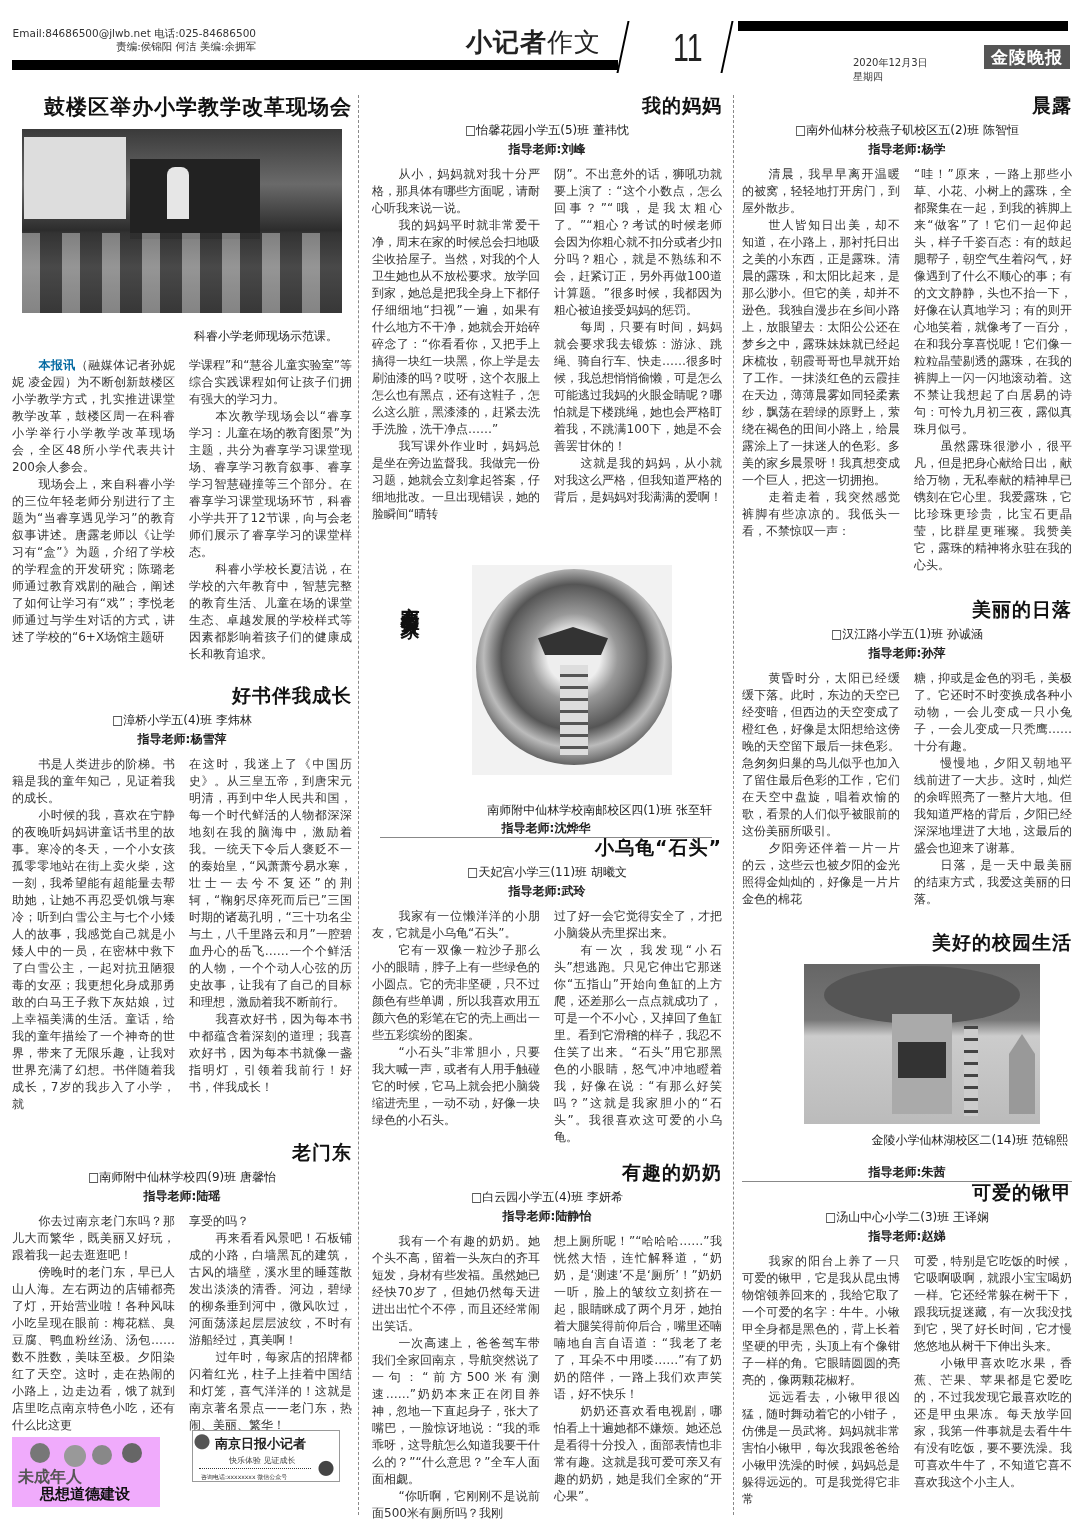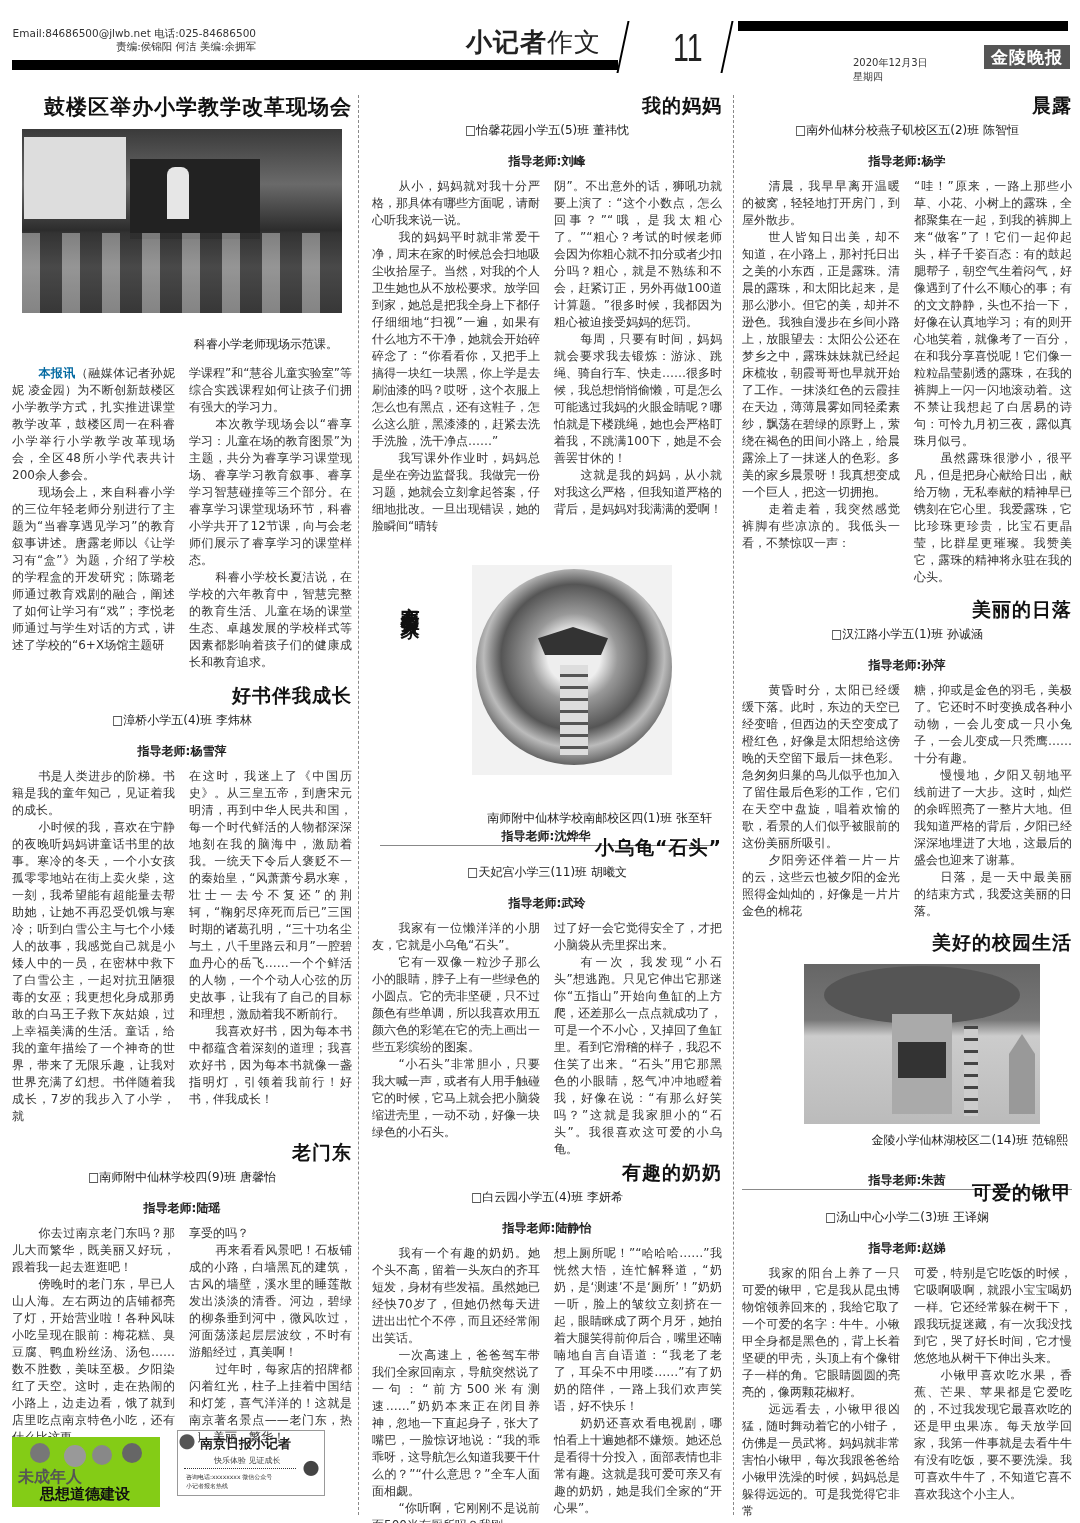--- a/index.html
+++ b/index.html
@@ -17,27 +17,27 @@
   .mh-logo { position: absolute; left: 984px; top: 38px; width: 86px; height: 24px; background: #555; color: #fff; font-family: "DejaVu Serif", serif; font-size: 17px; font-weight: bold; text-align: center; line-height: 24px; letter-spacing: 1px; }
   .col { position: absolute; top: 85px; }
   .col-a { left: 12px; width: 340px; }
   .col-b { left: 372px; width: 350px; }
   .col-c { left: 742px; width: 330px; }
   .vdiv { position: absolute; top: 95px; width: 0; height: 1420px; border-left: 1px dashed #888; }
   .art { position: absolute; left: 0; width: 100%; }
   .art-title { text-align: right; font-size: 19px; font-weight: bold; color: #111; letter-spacing: 1px; }
   .art-title.big { font-size: 21px; }
   .art-byline { text-align: center; font-size: 12px; color: #222; margin-top: 3px; }
-  .art-teacher { text-align: center; font-size: 12px; color: #222; font-weight: bold; margin-top: 14px; }
+  .art-teacher { text-align: center; font-size: 12px; color: #222; font-weight: bold; margin-top: 2px; }
   .art-body { display: flex; gap: 14px; margin-top: 8px; }
   .art-col { flex: 1; font-size: 12px; line-height: 17px; color: #333; text-align: justify; }
   .art-col p { text-indent: 2.2em; }
   .art-col p.cont { text-indent: 0; }
   .photo { background: #555; position: relative; overflow: hidden; }
-  .caption { text-align: right; font-size: 12px; color: #222; margin-top: 23px; }
+  .caption { text-align: right; font-size: 12px; color: #222; margin-top: 15px; }
   .caption-line { border-bottom: 1px solid #888; text-align: center; }
   .vert-title { position: absolute; writing-mode: vertical-rl; font-size: 19px; font-weight: bold; letter-spacing: 2px; color: #111; }
   .ad { position: absolute; border: 1px solid #999; overflow: hidden; }
   b.lead { font-weight: bold; color: #0369a1; }
 </style>
 </head>
 <body>
 
 <div class="masthead">
   <div class="mh-bar-left"></div>
@@ -109,30 +109,30 @@
         <p>傍晚时的老门东，早已人山人海。左右两边的店铺都亮了灯，开始营业啦！各种风味小吃呈现在眼前：梅花糕、臭豆腐、鸭血粉丝汤、汤包……数不胜数，美味至极。夕阳染红了天空。这时，走在热闹的小路上，边走边看，饿了就到店里吃点南京特色小吃，还有什么比这更</p>
       </div>
       <div class="art-col">
         <p class="cont">享受的吗？</p>
         <p>再来看看风景吧！石板铺成的小路，白墙黑瓦的建筑，古风的墙壁，溪水里的睡莲散发出淡淡的清香。河边，碧绿的柳条垂到河中，微风吹过，河面荡漾起层层波纹，不时有游船经过，真美啊！</p>
         <p>过年时，每家店的招牌都闪着红光，柱子上挂着中国结和灯笼，喜气洋洋的！这就是南京著名景点——老门东，热闹、美丽、繁华！</p>
       </div>
     </div>
   </div>
 
-  <div class="ad" style="left:0;top:1352px;width:148px;height:70px;background:#84cc16;border:none;">
+  <div class="ad" style="left:0;top:1352px;width:148px;height:70px;background:#f0abfc;border:none;">
     <div style="position:absolute;left:18px;top:6px;width:20px;height:20px;border-radius:50%;background:#777;"></div>
     <div style="position:absolute;left:52px;top:8px;width:22px;height:22px;border-radius:50%;background:#999;"></div>
     <div style="position:absolute;left:80px;top:8px;width:20px;height:20px;border-radius:50%;background:#888;"></div>
     <div style="position:absolute;left:110px;top:6px;width:20px;height:20px;border-radius:50%;background:#666;"></div>
     <div style="position:absolute;left:6px;top:30px;font-size:16px;font-weight:bold;color:#555;">未成年人</div>
     <div style="position:absolute;left:28px;top:48px;font-size:15px;font-weight:bold;font-family:'DejaVu Serif',serif;color:#111;">思想道德建设</div>
   </div>
 
-  <div class="ad" style="left:165px;top:1345px;width:148px;height:66px;">
+  <div class="ad" style="left:180px;top:1345px;width:148px;height:52px;">
     <div style="position:absolute;left:-2px;top:0;width:22px;height:36px;background:radial-gradient(circle at 50% 30%,#555 0 7px,transparent 8px),linear-gradient(#fff,#fff);"></div>
     <div style="position:absolute;left:22px;top:4px;font-size:13px;font-weight:bold;font-family:'DejaVu Serif',serif;color:#222;">南京日报小记者</div>
     <div style="position:absolute;left:36px;top:24px;font-size:8px;color:#444;">快乐体验  见证成长</div>
     <div style="position:absolute;left:6px;top:37px;width:112px;border-top:1px dotted #333;"></div>
     <div style="position:absolute;left:8px;top:42px;font-size:6px;color:#333;">咨询电话:xxxxxxxx 微信公众号</div>
     <div style="position:absolute;left:8px;top:51px;font-size:6px;color:#333;">小记者报名热线</div>
     <div style="position:absolute;right:2px;top:26px;width:22px;height:38px;background:radial-gradient(circle at 50% 30%,#444 0 7px,transparent 8px),linear-gradient(#fff,#fff);"></div>
   </div>
 </div>
 

